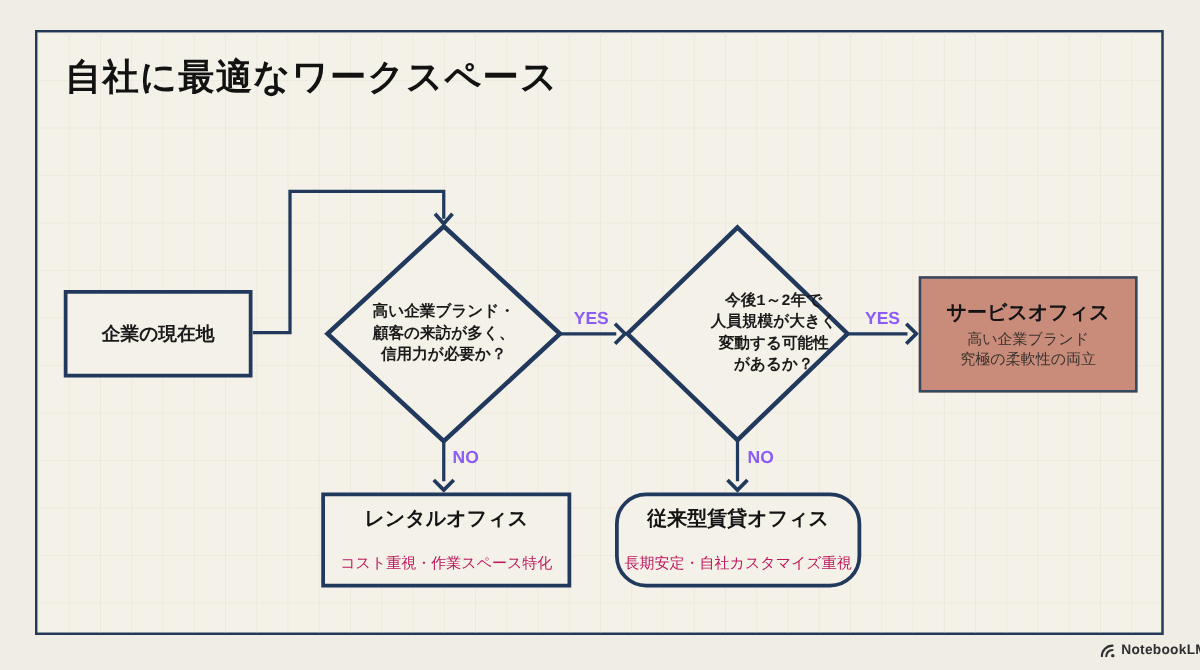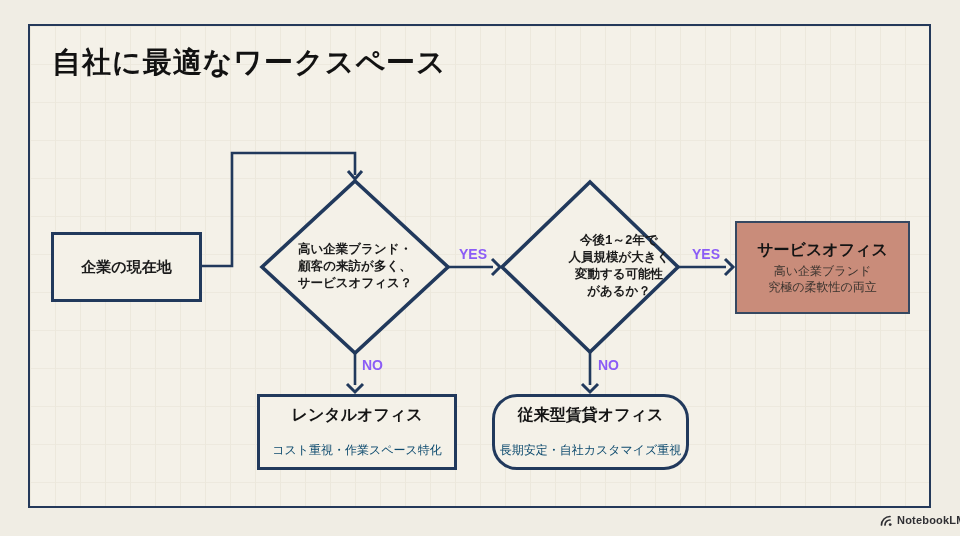--- a/index.html
+++ b/index.html
@@ -46,21 +46,21 @@
   .node {
     position:absolute; display:flex; flex-direction:column;
     align-items:center; justify-content:center; text-align:center;
   }
   .rect-node { background:#f4f1e8; border:3px solid #21395c; }
 
   .start-box { left:51px; top:232px; width:151px; height:70px; font-size:15px; font-weight:700; }
 
   .result-box { gap:16px; }
   .result-title { font-size:16px; font-weight:800; color:#141414; }
-  .result-sub   { font-size:12px; color:#0c4a6e; }
+  .result-sub   { font-size:12px; color:#be185d; }
 
   .rental-box { left:257px; top:394px; width:200px; height:76px; }
   .lease-box  { left:492px; top:394px; width:197px; height:76px;border-radius:25px; }
 
   .service-box {
     left:735px; top:221px; width:175px; height:93px;
     background:#c98c7a; border:2.5px solid #354861; gap:2px;
   }
   .service-box .result-sub { color:#3a332e; line-height:16px; }
 
@@ -123,21 +123,21 @@
     <polyline class="chev" points="582,384 590,392 598,384"></polyline>
   </svg>
 
   <div class="node rect-node start-box">
     <span>企業の現在地</span>
   </div>
 
   <div class="diamond-text d1-text">
     <div>高い企業ブランド・</div>
     <div>顧客の来訪が多く、</div>
-    <div>サービスオフィス？</div>
+    <div>信用力が必要か？</div>
   </div>
 
   <div class="diamond-text d2-text">
     <div>今後1～2年で</div>
     <div>人員規模が大きく</div>
     <div>変動する可能性</div>
     <div>があるか？</div>
   </div>
 
   <div class="node service-box result-box">

